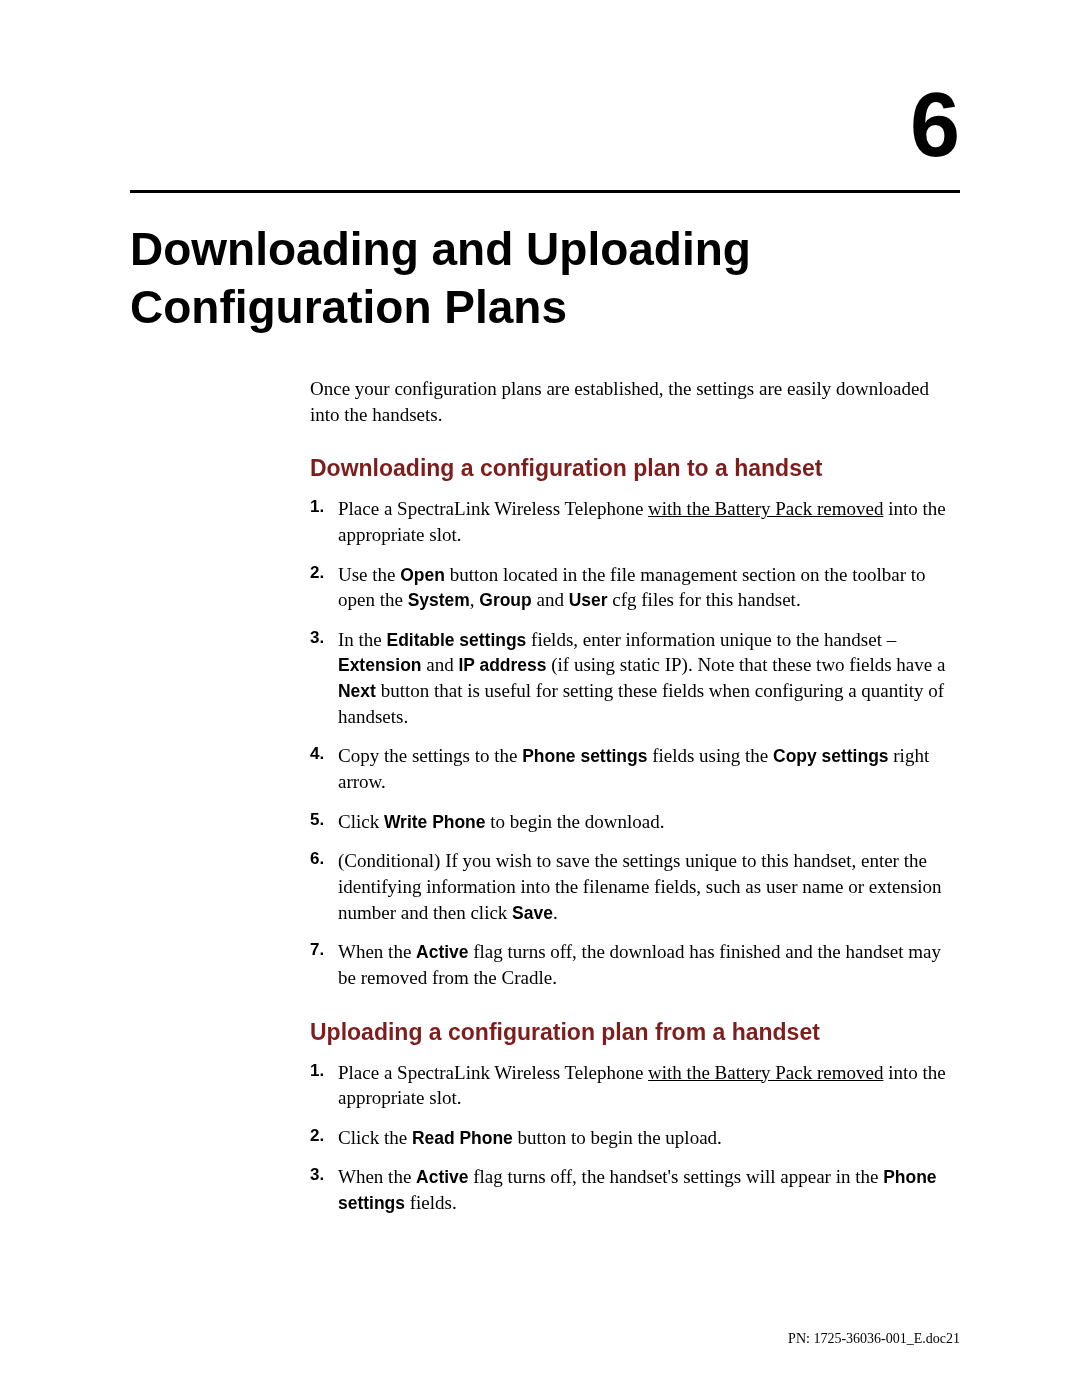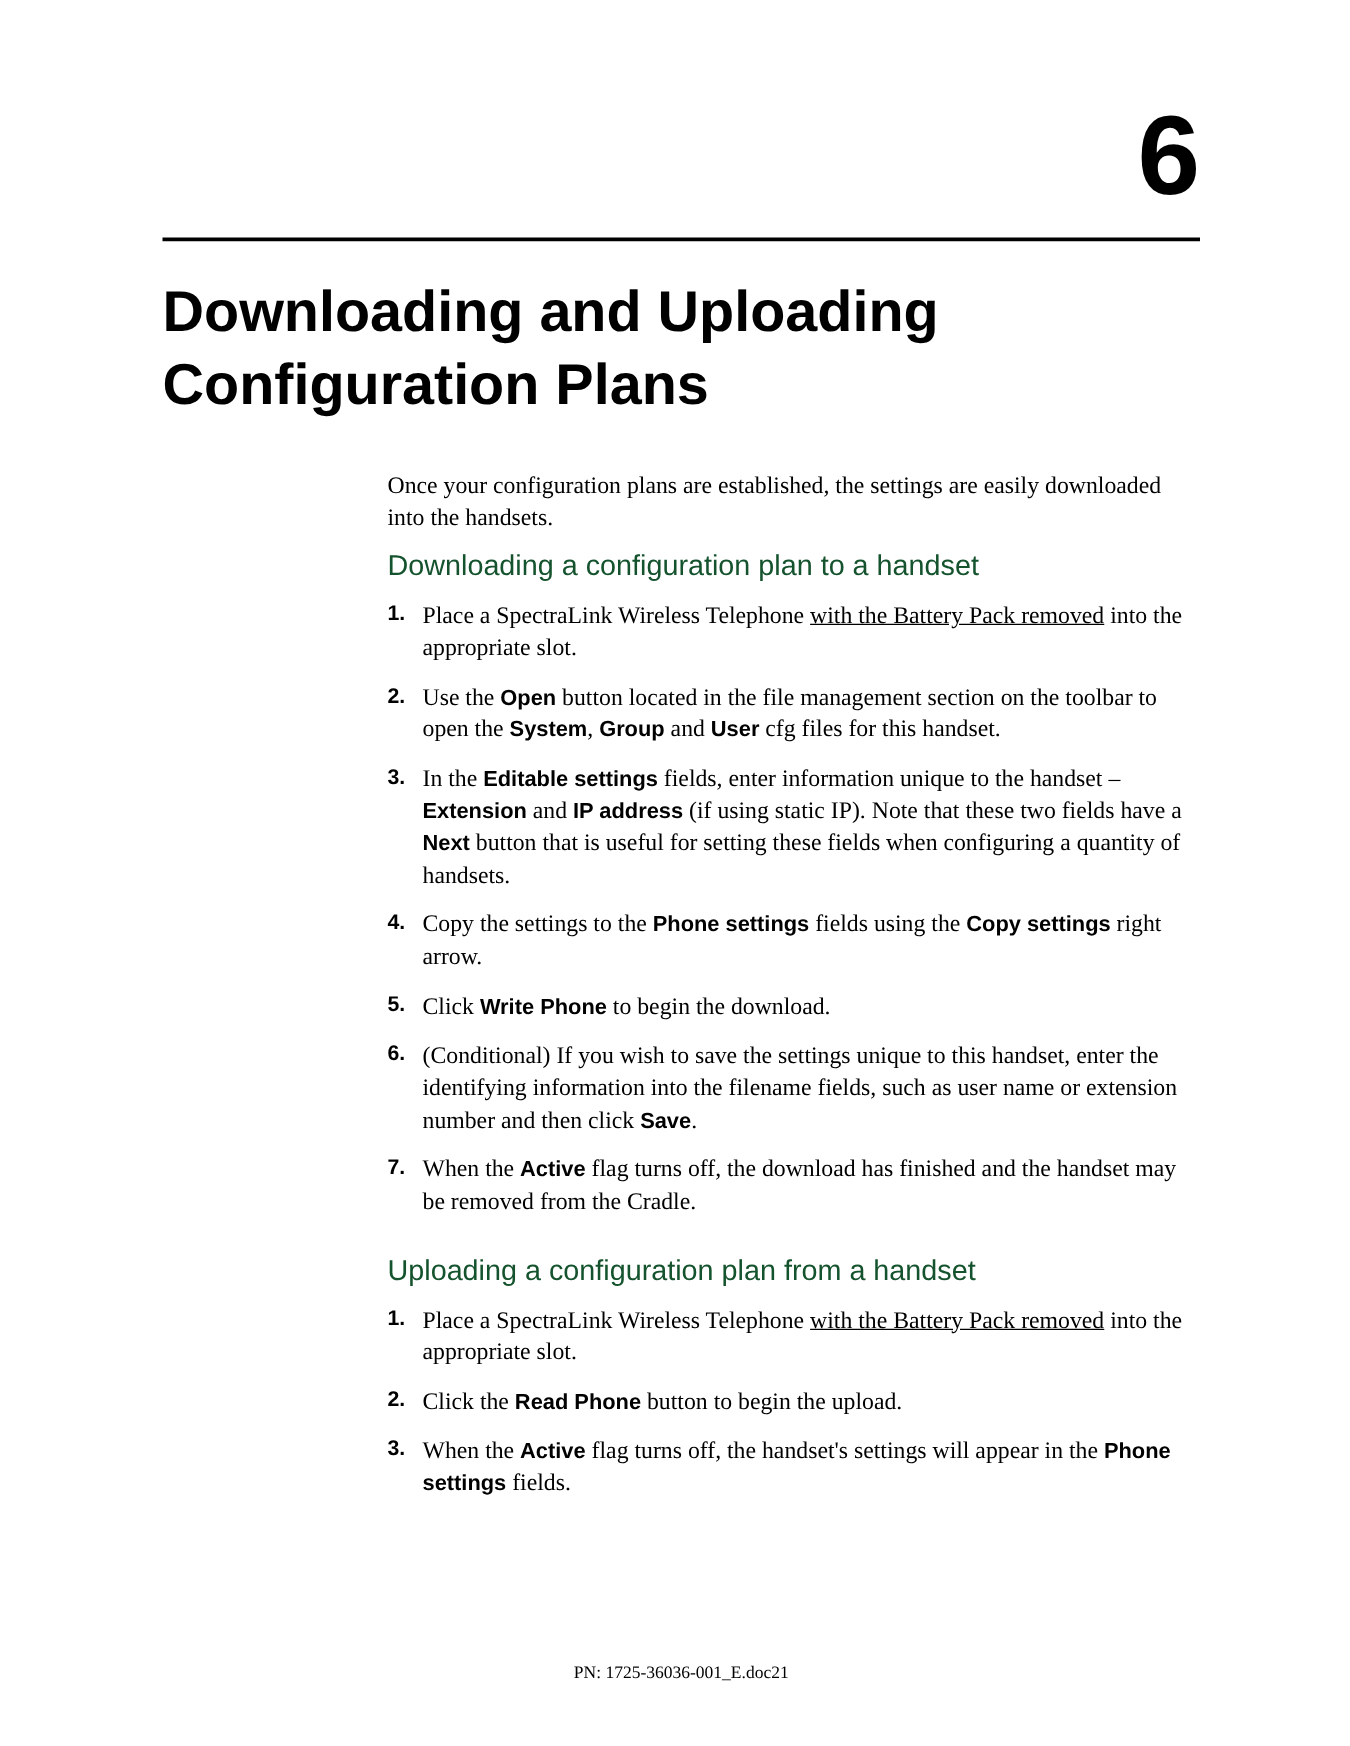--- a/index.html
+++ b/index.html
@@ -40,27 +40,27 @@
     margin: 0 0 40px 0;
     line-height: 1.25;
     letter-spacing: 0px;
   }
   .body-block {
     margin-left: 180px;
   }
   .intro {
     font-size: 19px;
     line-height: 1.35;
-    margin: 0 0 12px 0;
+    margin: 0 0 28px 0;
   }
   .section-heading {
     font-family: Futura, "Trebuchet MS", "Century Gothic", Arial, sans-serif;
     font-size: 23px;
-    font-weight: normal;
-    color: #14532d;
+    font-weight: bold;
+    color: #7f1d1d;
     margin: 0 0 14px 0;
     letter-spacing: 0px;
   }
   ol.steps {
     list-style: none;
     counter-reset: step;
     padding: 0;
     margin: 0 0 28px 0;
   }
   ol.steps > li {
@@ -82,21 +82,21 @@
   }
   b, .b { font-family: Futura, "Trebuchet MS", Arial, sans-serif; font-weight: bold; font-size: 0.92em; }
   .u { text-decoration: underline; }
   .footer {
     position: absolute;
     bottom: 50px;
     left: 130px;
     right: 120px;
     font-size: 14px;
     display: flex;
-    justify-content: center;
+    justify-content: flex-end;
   }
 </style>
 </head>
 <body>
 
 <div class="page">
 
   <div class="chapter-number">6</div>
 
   <hr class="divider">

